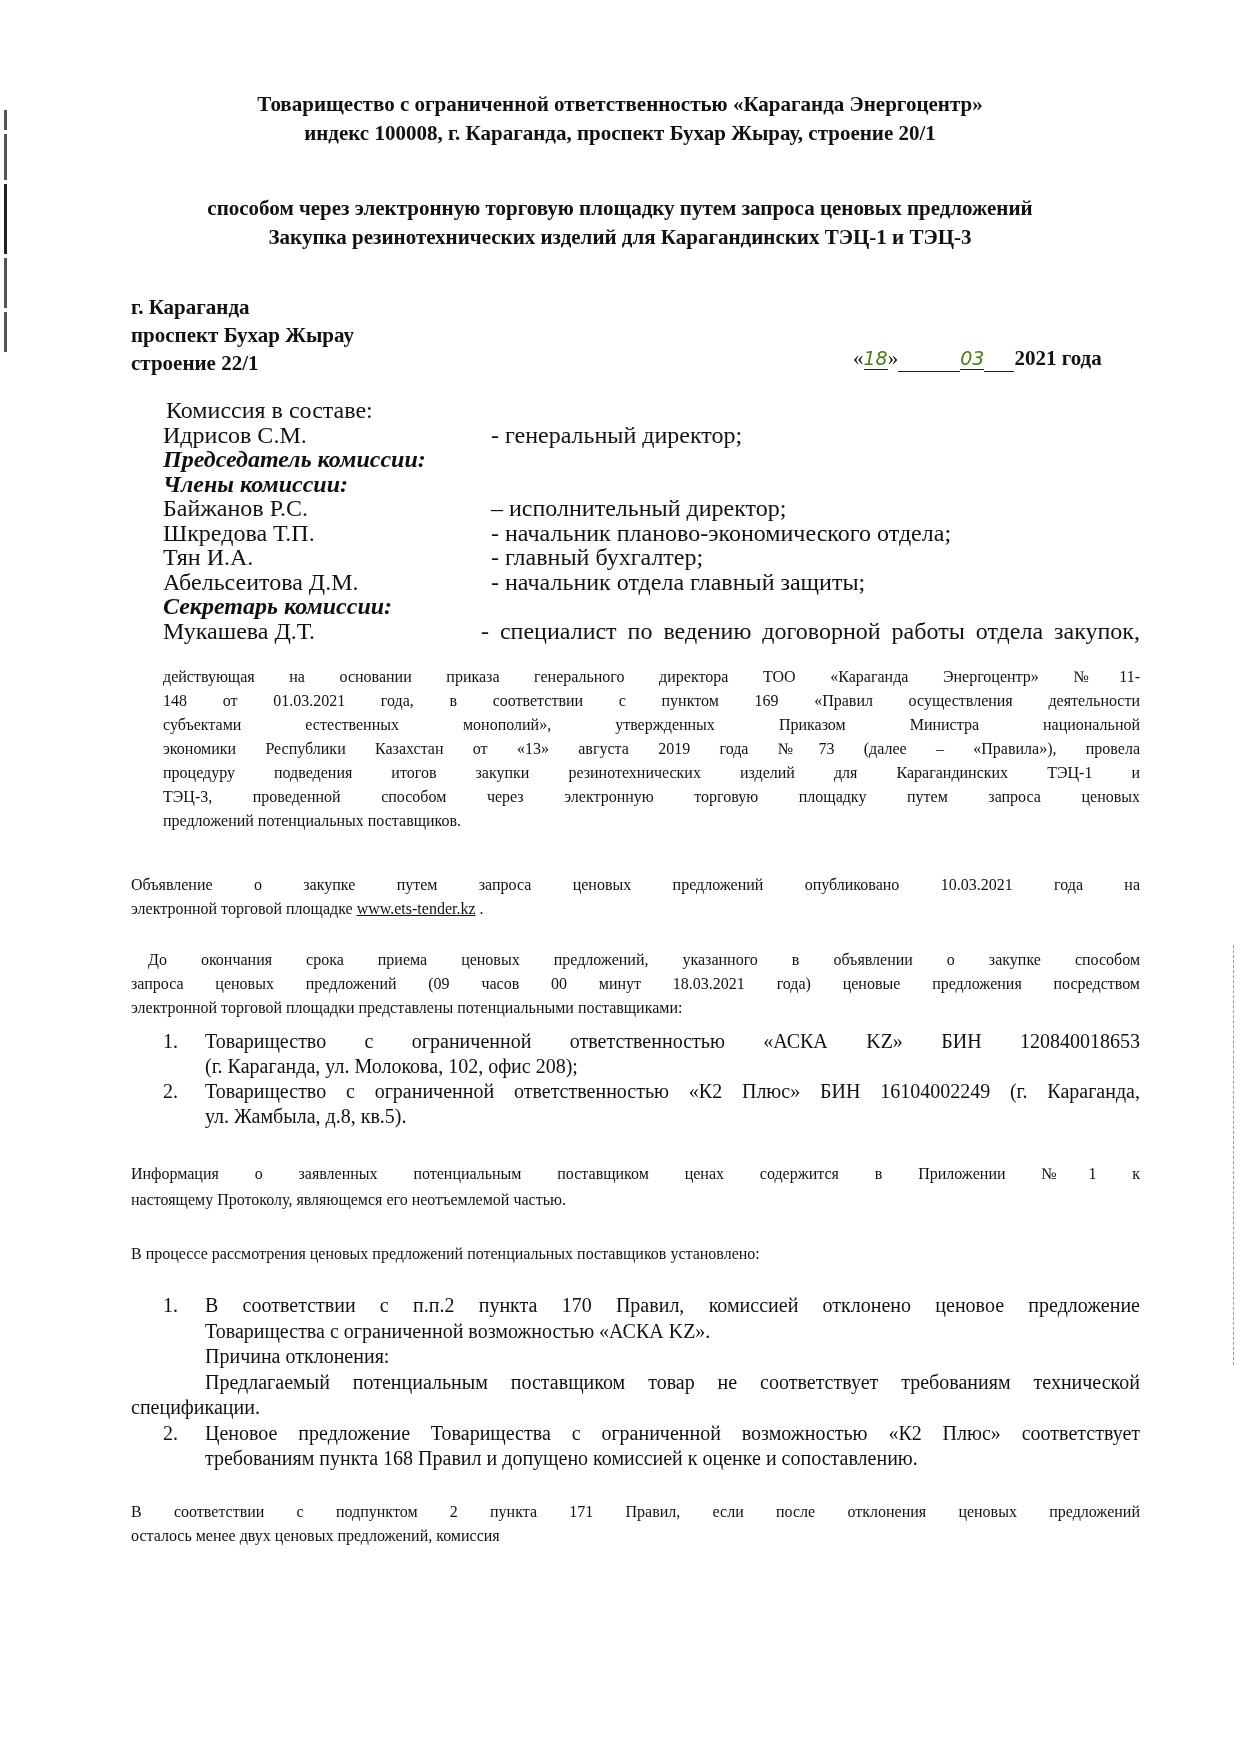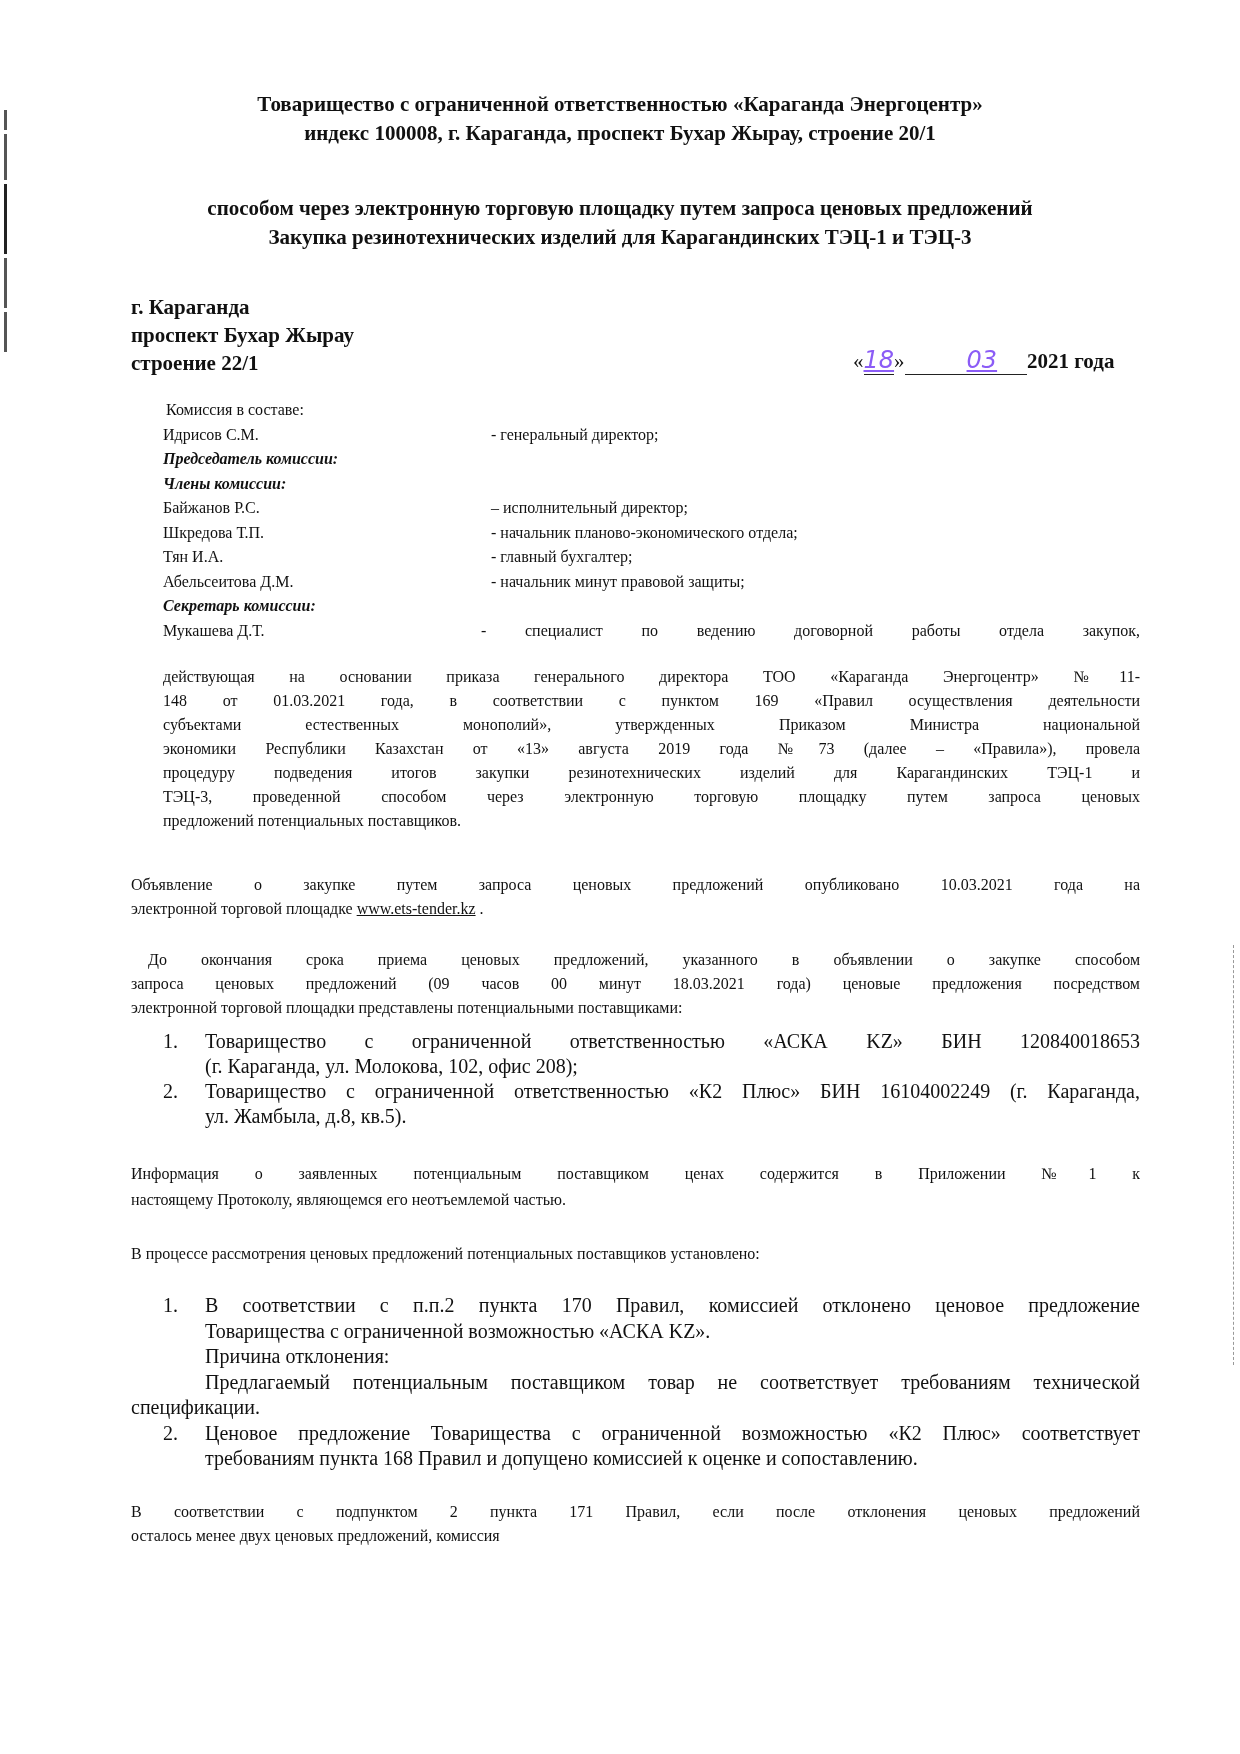--- a/index.html
+++ b/index.html
@@ -10,23 +10,23 @@
       font-size: 21px;
     }
     .abs { position: absolute; }
     .center { text-align: center; }
     .bold { font-weight: bold; }
     .italic { font-style: italic; }
     .org-header { left: 0; width: 1240px; top: 90px; line-height: 29px; font-size: 21px; }
     .title-block { left: 0; width: 1240px; top: 194px; line-height: 29px; font-size: 21px; }
     .addr-block { left: 131px; top: 293px; line-height: 28px; font-size: 21px; }
     .date-block { left: 853px; top: 346px; font-size: 21px; white-space: nowrap; }
-    .date-block .hand { font-family: "DejaVu Sans", sans-serif; font-style: italic; font-size: 24px; color: #8b5cf6; border-bottom: 1px solid #222; text-decoration: underline; }
+    .date-block .hand { font-family: "DejaVu Sans", sans-serif; font-style: italic; font-size: 19px; color: #4d7c0f; border-bottom: 1px solid #222; }
     .date-block .gap { display: inline-block; border-bottom: 1px solid #222; }
-    .commission { left: 163px; top: 398px; line-height: 24.5px; font-size: 16px; }
+    .commission { left: 163px; top: 398px; line-height: 24.5px; font-size: 24px; }
     .commission .row { position: relative; height: 24.5px; white-space: nowrap; }
     .commission .role { position: absolute; left: 328px; top: 0; }
     .body-para { left: 163px; width: 977px; line-height: 24px; font-size: 16px; }
     .para-line { text-align: justify; text-align-last: justify; white-space: nowrap; overflow: hidden; }
     .para-line.last { text-align-last: left; }
     .link { text-decoration: underline; }
     .list { left: 163px; width: 977px; font-size: 20px; line-height: 25px; }
     .list .num { position: absolute; left: 0; }
     .list .txt { margin-left: 42px; }
     .margin-marks { left: 4px; top: 110px; width: 8px; height: 330px; }
@@ -80,21 +80,21 @@
   <div class="row">
     <span>Шкредова Т.П.</span>
     <span class="role">- начальник планово-экономического отдела;</span>
   </div>
   <div class="row">
     <span>Тян И.А.</span>
     <span class="role">- главный бухгалтер;</span>
   </div>
   <div class="row">
     <span>Абельсеитова Д.М.</span>
-    <span class="role">- начальник минут правовой защиты;</span>
+    <span class="role">- начальник отдела главный защиты;</span>
   </div>
   <div class="row bold italic">Секретарь комиссии:</div>
   <div class="row" style="width:977px">
     <span>Мукашева Д.Т.</span>
     <span class="role" style="left:318px; width:659px; text-align:justify; text-align-last:justify; display:block;">- специалист по ведению договорной работы  отдела закупок,</span>
   </div>
 </div>
 
 <div class="abs body-para" style="top:665px">
   <div class="para-line">действующая на основании приказа генерального директора ТОО «Караганда Энергоцентр» №11-</div>

